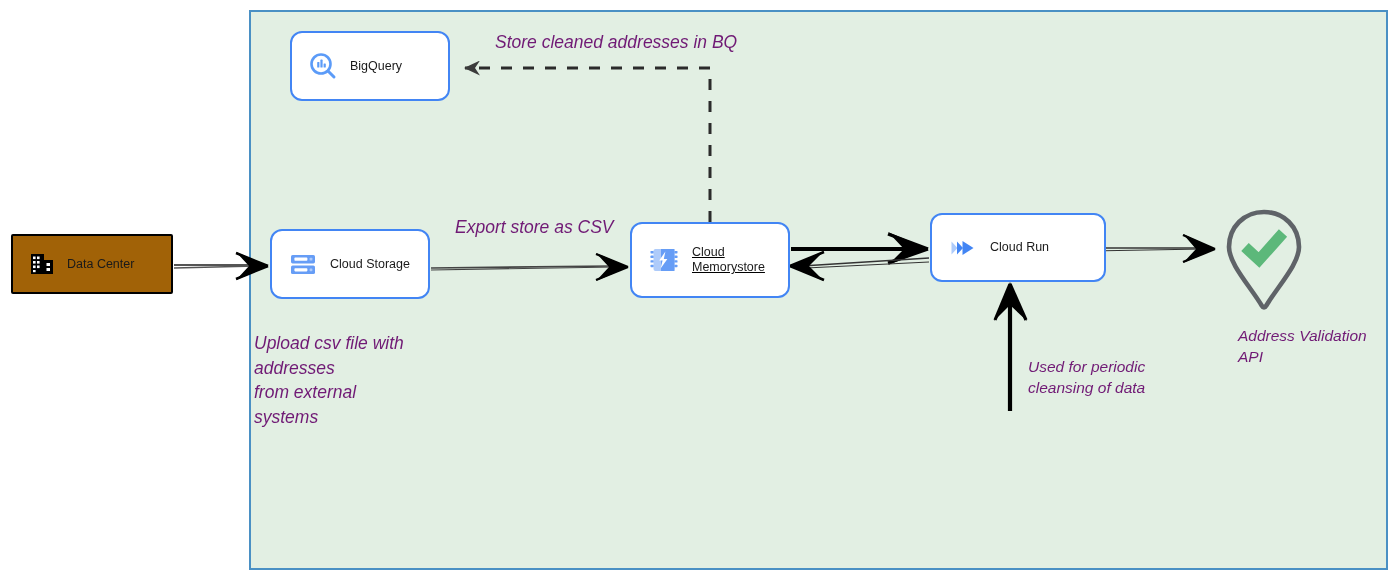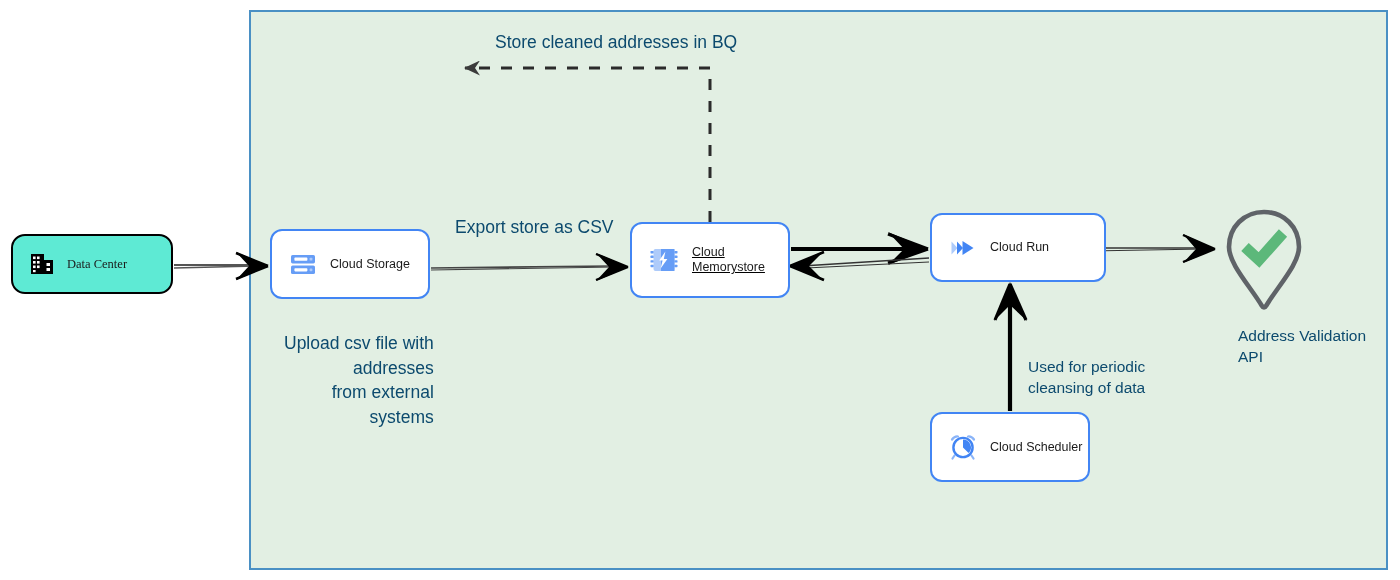--- a/index.html
+++ b/index.html
@@ -12,39 +12,39 @@
   .gcp-boundary{position:absolute;left:249px;top:10px;width:1139px;height:560px;
        background:#e2efe3;border:2px solid #4a90c4;box-sizing:border-box;}
 
   
   .node{position:absolute;box-sizing:border-box;display:flex;align-items:center;
         background:#ffffff;border:2px solid #4285f4;border-radius:12px;}
   .node .ico{flex:0 0 auto;display:flex;align-items:center;justify-content:center;}
   .node .nlabel{font-size:12.5px;line-height:15px;color:#1a1a1a;white-space:pre-line;}
 
   #node-datacenter{left:11px;top:234px;width:162px;height:60px;
-        background:#5eead4;border:2.5px solid #000;border-radius:14px;font-family:Liberation Serif, serif;}
+        background:#a16207;border:2.5px solid #000;border-radius:2px;}
   #node-datacenter .nlabel{font-size:12.5px;}
   #node-bigquery{left:290px;top:31px;width:160px;height:70px;}
   #node-cloudstorage{left:270px;top:229px;width:160px;height:70px;text-align:center;}
   #node-memorystore{left:630px;top:222px;width:160px;height:76px;text-decoration:underline;}
   #node-cloudrun{left:930px;top:213px;width:176px;height:69px;}
   #node-scheduler{left:930px;top:412px;width:160px;height:70px;}
 
   .ico-pad{padding-left:16px;padding-right:12px;}
 
   
-  .anno{position:absolute;white-space:pre-line;color:#0c4a6e;}
+  .anno{position:absolute;white-space:pre-line;color:#701a75;font-style:italic;}
   .anno-big{font-size:17.5px;line-height:24.5px;}
   .anno-mid{font-size:15.5px;line-height:21px;}
   .anno-lbl{font-size:17.5px;line-height:23px;}
 
   #anno-store-bq{left:495px;top:31px;}
   #anno-export-csv{left:455px;top:216px;}
-  #anno-upload{left:284px;top:331px;text-align:right;}
+  #anno-upload{left:254px;top:331px;}
   #anno-parse{left:610px;top:331px;}
   #anno-periodic{left:1028px;top:347px;margin-top:9px;}
   #anno-avapi{left:1238px;top:325px;}
 
   
   #node-avapi{position:absolute;left:1218px;top:206px;width:92px;height:108px;}
 </style>
 </head>
 <body>
 
@@ -130,20 +130,34 @@
             <rect x="8" y="14.5" width="2.6" height="2.6"></rect>
           <rect x="4" y="19" width="2.6" height="2.2"></rect>
           <rect x="17.5" y="12" width="3.5" height="3"></rect>
             <rect x="17.5" y="17" width="3.5" height="3"></rect>
         </g>
       </svg>
     </span>
     <span class="nlabel">Data Center</span>
   </div>
 
+  <div class="node" id="node-bigquery">
+    <span class="ico ico-pad">
+      <svg width="30" height="30" viewBox="0 0 30 30">
+        <circle cx="13" cy="13" r="9.5" fill="none" stroke="#5b9bf8" stroke-width="2.6"></circle>
+        <g fill="#5b9bf8">
+          <rect x="9.2" y="11" width="2.2" height="5.6" rx="0.6"></rect>
+          <rect x="12.4" y="8.6" width="2.2" height="8" rx="0.6"></rect>
+          <rect x="15.6" y="12.4" width="2.2" height="4.2" rx="0.6"></rect>
+        </g>
+        <line x1="20" y1="20" x2="26" y2="26" stroke="#5b9bf8" stroke-width="3" stroke-linecap="round"></line>
+      </svg>
+    </span>
+    <span class="nlabel">BigQuery</span>
+  </div>
 
   <div class="node" id="node-cloudstorage">
     <span class="ico ico-pad">
       <svg width="30" height="30" viewBox="0 0 30 30">
         <rect x="3" y="6" width="24" height="8.4" rx="1.6" fill="#669df6"></rect>
         <rect x="3" y="16.6" width="24" height="8.4" rx="1.6" fill="#669df6"></rect>
         <rect x="6.4" y="8.6" width="13" height="3.2" rx="0.8" fill="#ffffff"></rect>
         <rect x="6.4" y="19.2" width="13" height="3.2" rx="0.8" fill="#ffffff"></rect>
         <rect x="21.6" y="8.8" width="2.8" height="2.8" rx="0.7" fill="#aecbfa"></rect>
         <rect x="21.6" y="19.4" width="2.8" height="2.8" rx="0.7" fill="#aecbfa"></rect>
@@ -178,33 +192,20 @@
     <span class="ico ico-pad">
       <svg width="30" height="30" viewBox="0 0 30 30">
         <path d="M3.5,8.5 L3.5,21.5 L9.5,15 Z" fill="#aecbfa"></path>
         <path d="M9,8.5 L9,21.5 L15,15 Z" fill="#4285f4"></path>
         <path d="M14.5,8 L14.5,22 L25.5,15 Z" fill="#4285f4"></path>
       </svg>
     </span>
     <span class="nlabel">Cloud Run</span>
   </div>
 
-  <div class="node" id="node-scheduler">
-    <span class="ico ico-pad">
-      <svg width="30" height="30" viewBox="0 0 30 30">
-        <path d="M4,7.5 Q6.5,4 10,4.5" fill="none" stroke="#8ab4f8" stroke-width="2.2" stroke-linecap="round"></path>
-        <path d="M26,7.5 Q23.5,4 20,4.5" fill="none" stroke="#8ab4f8" stroke-width="2.2" stroke-linecap="round"></path>
-        <line x1="6.5" y1="23.5" x2="4.5" y2="26.5" stroke="#8ab4f8" stroke-width="2.2" stroke-linecap="round"></line>
-        <line x1="23.5" y1="23.5" x2="25.5" y2="26.5" stroke="#8ab4f8" stroke-width="2.2" stroke-linecap="round"></line>
-        <circle cx="15" cy="15.5" r="9.6" fill="none" stroke="#4285f4" stroke-width="2.4"></circle>
-        <path d="M15,15.5 L15,7.6 A7.9,7.9 0 0 1 20.6,21.1 Z" fill="#4285f4"></path>
-      </svg>
-    </span>
-    <span class="nlabel">Cloud Scheduler</span>
-  </div>
 
   <div id="node-avapi">
     <svg width="92" height="108" viewBox="0 0 92 108">
       <path d="M46,6 C26,6 11,21 11,41 C11,58 32,80 44,100 C45,102 47,102 48,100 C60,80 81,58 81,41 C81,21 66,6 46,6 Z" fill="none" stroke="#5f6368" stroke-width="4.6" stroke-linejoin="round"></path>
       <path d="M27,41 L41,54 L65,27" fill="none" stroke="#5cb87a" stroke-width="11" stroke-linecap="butt" stroke-linejoin="miter"></path>
     </svg>
   </div>
 
   <div class="anno anno-lbl" id="anno-store-bq">Store cleaned addresses in BQ</div>
 

